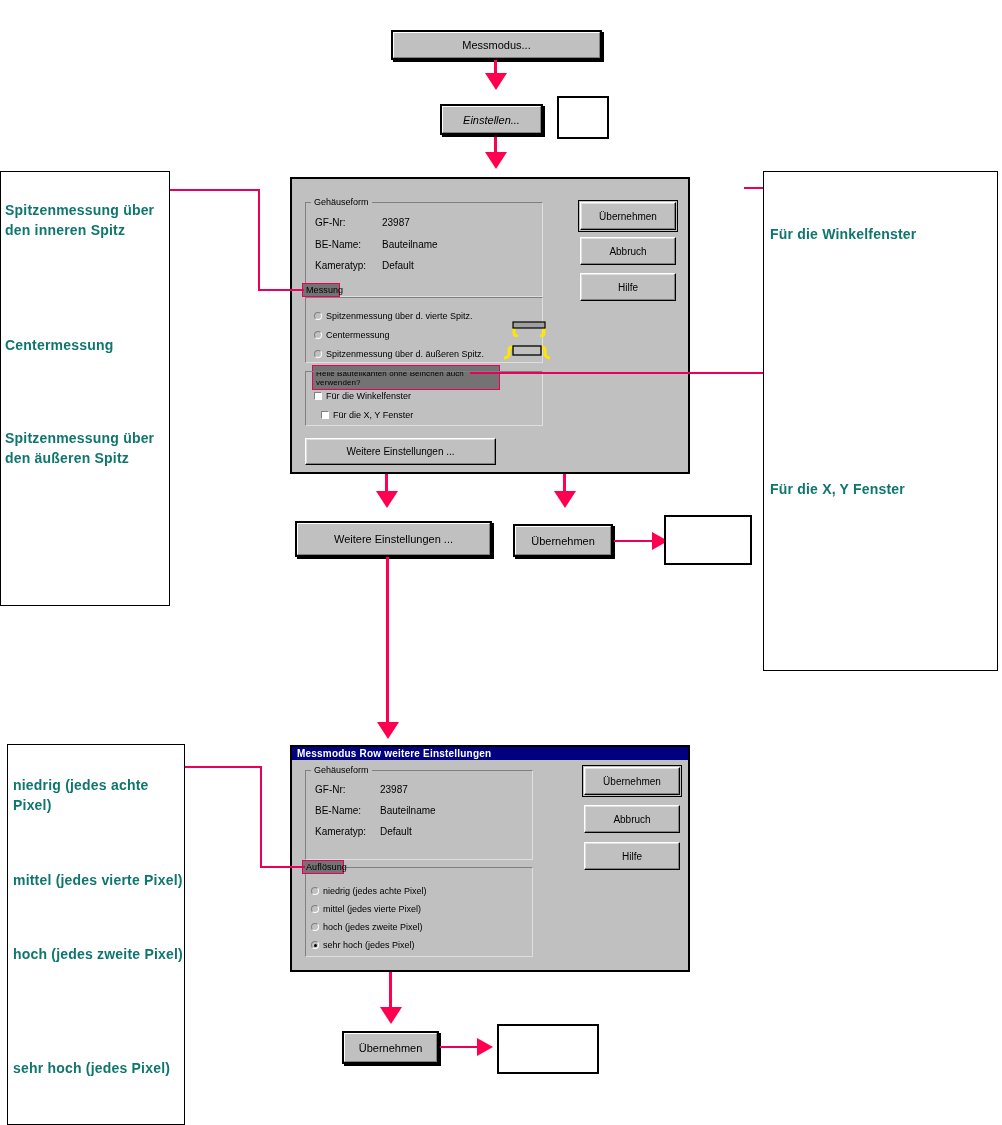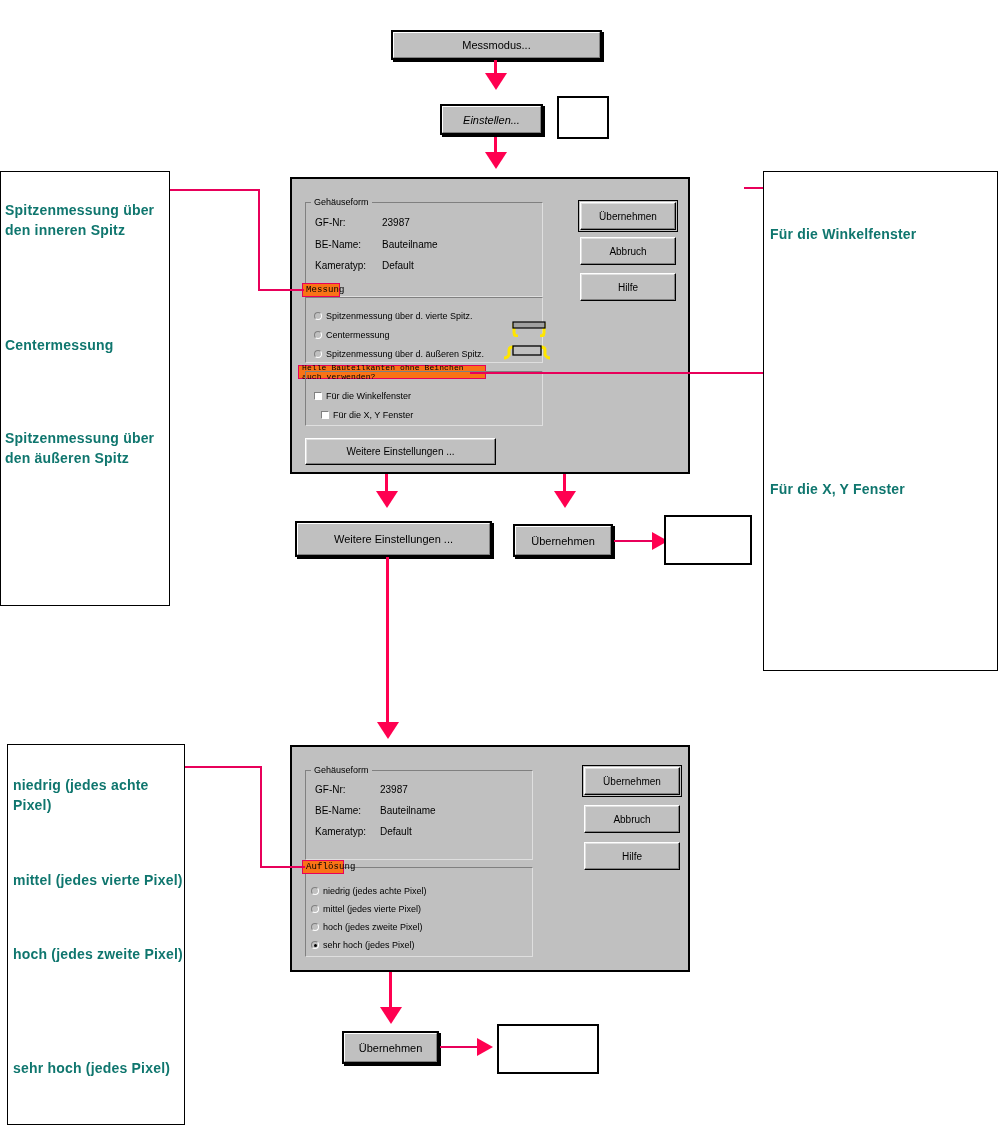--- a/index.html
+++ b/index.html
@@ -104,23 +104,23 @@
   }
   .radio-mark.on::after{content:"";width:3px;height:3px;border-radius:50%;background:#000;}
   .check-row{position:absolute;display:flex;align-items:center;font-size:9px;color:#000;}
   .check-mark{
     width:8px;height:8px;background:#ffffff;
     border:1px solid #808080;border-right-color:#ffffff;border-bottom-color:#ffffff;
     margin-right:4px;flex:none;box-sizing:border-box;
   }
 
   .redbox{
-    position:absolute;border:1.5px solid #e8005a;background:#f97316;
+    position:absolute;border:1.5px solid #e8005a;background:#737373;
     font-size:8px;color:#000;display:flex;align-items:center;
-    padding-left:3px;box-sizing:border-box;letter-spacing:0.1px;font-family:Liberation Mono, monospace;
+    padding-left:3px;box-sizing:border-box;letter-spacing:0.1px;
   }
   .icon-svg{position:absolute;}
 </style>
 </head>
 <body>
 
 <div class="flowbtn" style="left:391px;top:30px;width:211px;height:30px;">
   <span class="inner">Messmodus...</span>
 </div>
 
@@ -169,21 +169,21 @@
     <path d="M36 3 L36 13 Q36 16 32 16" stroke="#ffe600" stroke-width="3" fill="none"></path>
     <rect x="5" y="2" width="32" height="6" fill="#a0a0a0" stroke="#000000" stroke-width="1.2"></rect>
   </svg>
 
   <svg class="icon-svg" style="left:210px;top:164px;" width="50" height="18" viewBox="0 0 50 18">
     <path d="M2 15 Q5 15 7 12 L7 7 Q7 4 11 4" stroke="#ffe600" stroke-width="3" fill="none"></path>
     <path d="M48 15 Q45 15 43 12 L43 7 Q43 4 39 4" stroke="#ffe600" stroke-width="3" fill="none"></path>
     <rect x="11" y="3" width="28" height="9" fill="#c0c0c0" stroke="#000000" stroke-width="1.3"></rect>
   </svg>
 
-  <div class="redbox" style="left:6px;top:186px;width:188px;height:14px;">Helle Bauteilkanten ohne Beinchen auch verwenden?</div>
+  <div class="redbox" style="left:20px;top:186px;width:188px;height:25px;">Helle Bauteilkanten ohne Beinchen auch verwenden?</div>
 
   <div class="groupbox" style="left:13px;top:192px;width:238px;height:55px;"></div>
   <div class="check-row" style="left:22px;top:212px;">
     <span class="check-mark"></span>
     <span>Für die Winkelfenster</span>
   </div>
   <div class="check-row" style="left:29px;top:231px;">
     <span class="check-mark"></span>
     <span>Für die X, Y Fenster</span>
   </div>
@@ -228,20 +228,23 @@
 
 <div class="mag-h" style="left:614px;top:540px;width:44px;"></div>
 <div class="arrow-right" style="left:652px;top:532px;"></div>
 <div class="whitebox" style="left:664px;top:515px;width:88px;height:50px;"></div>
 
 <div class="stem-v" style="left:386px;top:557px;height:172px;"></div>
 <div class="arrow-down" style="left:377px;top:722px;"></div>
 
 <div class="dialog" style="left:290px;top:745px;width:400px;height:227px;">
 
+  <div class="titlebar">
+    <span>Messmodus Row weitere Einstellungen</span>
+  </div>
 
   <div class="groupbox" style="left:13px;top:23px;width:228px;height:90px;"></div>
   <div class="grouplabel" style="left:19px;top:18px;">Gehäuseform</div>
 
   <span class="fieldlabel" style="left:23px;top:37px;">GF-Nr:</span>
   <span class="fieldvalue" style="left:88px;top:37px;">23987</span>
   <span class="fieldlabel" style="left:23px;top:58px;">BE-Name:</span>
   <span class="fieldvalue" style="left:88px;top:58px;">Bauteilname</span>
   <span class="fieldlabel" style="left:23px;top:79px;">Kameratyp:</span>
   <span class="fieldvalue" style="left:88px;top:79px;">Default</span>

